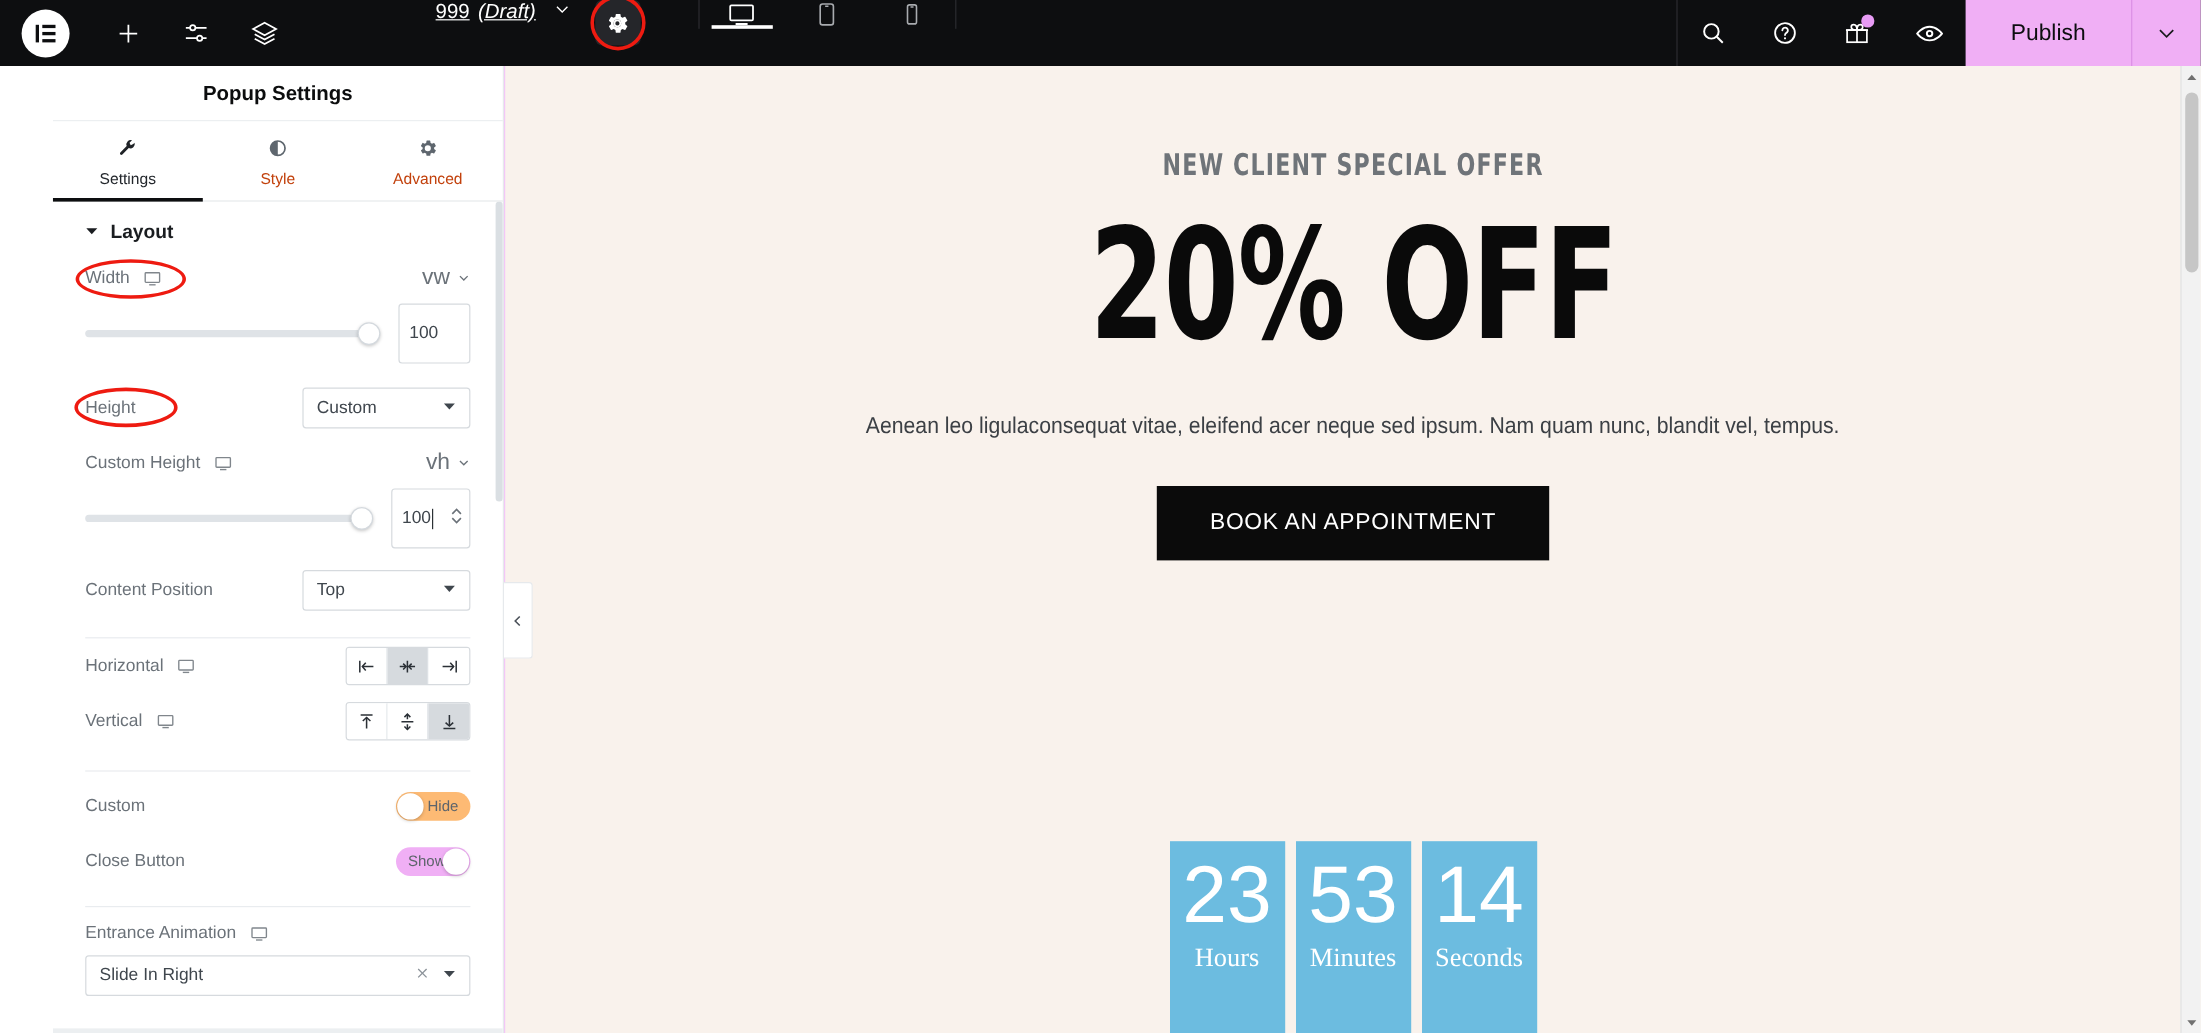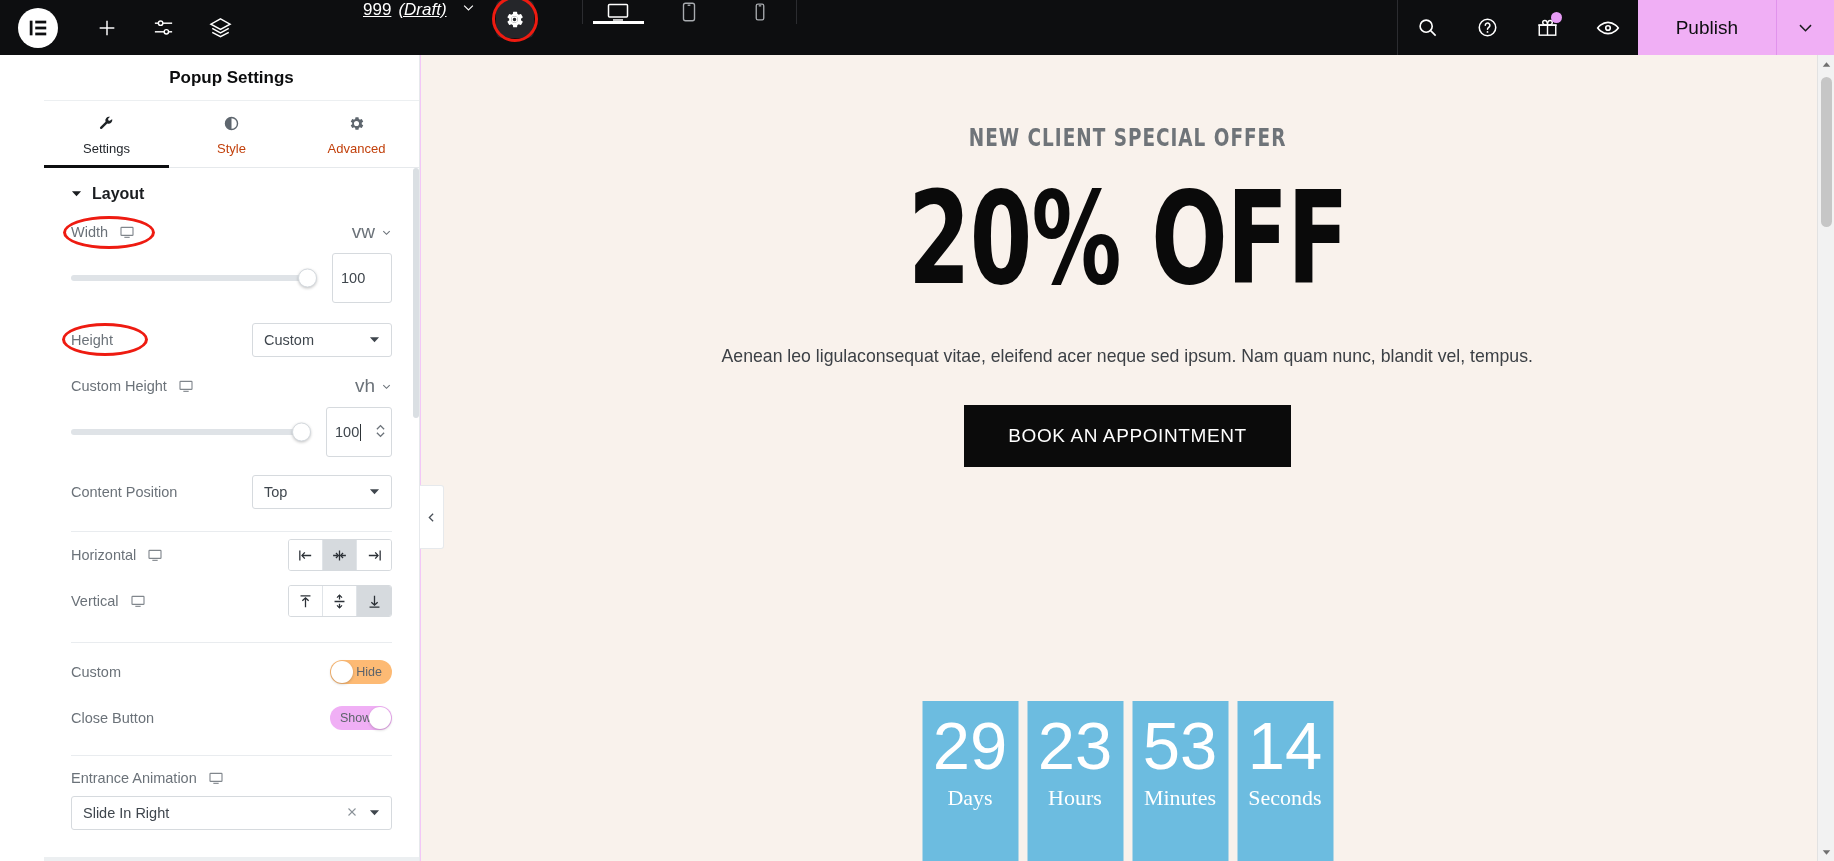--- a/index.html
+++ b/index.html
@@ -641,24 +641,20 @@
 
     <div class="canvas-wrap">
       <div class="popup">
         <div class="eyebrow">NEW CLIENT SPECIAL OFFER</div>
         <div class="headline">20% OFF</div>
         <div class="subtext">Aenean leo ligulaconsequat vitae, eleifend acer neque sed ipsum. Nam quam nunc, blandit vel, tempus.</div>
         <div class="cta">BOOK AN APPOINTMENT</div>
 
         <div class="countdown">
           <div class="cd-box">
-            <div class="cd-num">29</div>
-            <div class="cd-lbl">Days</div>
-          </div>
-          <div class="cd-box">
             <div class="cd-num">23</div>
             <div class="cd-lbl">Hours</div>
           </div>
           <div class="cd-box">
             <div class="cd-num">53</div>
             <div class="cd-lbl">Minutes</div>
           </div>
           <div class="cd-box">
             <div class="cd-num">14</div>
             <div class="cd-lbl">Seconds</div>

